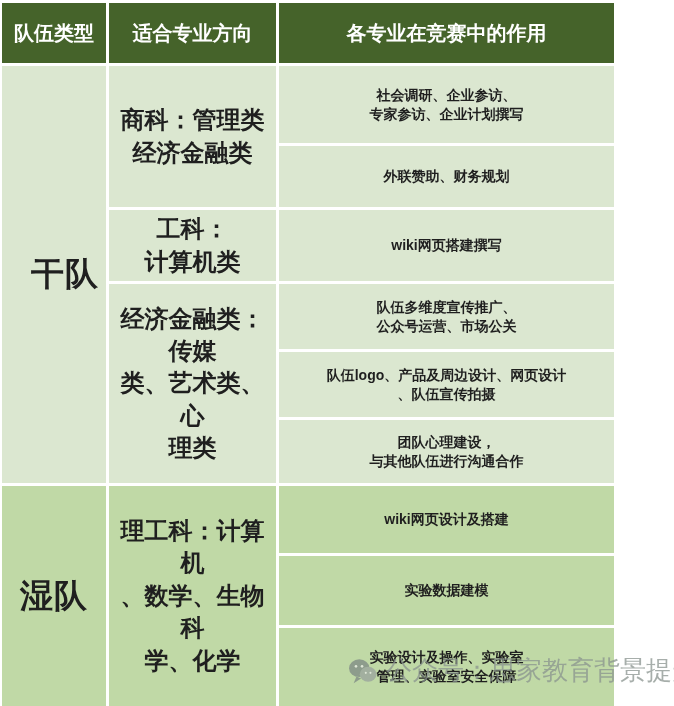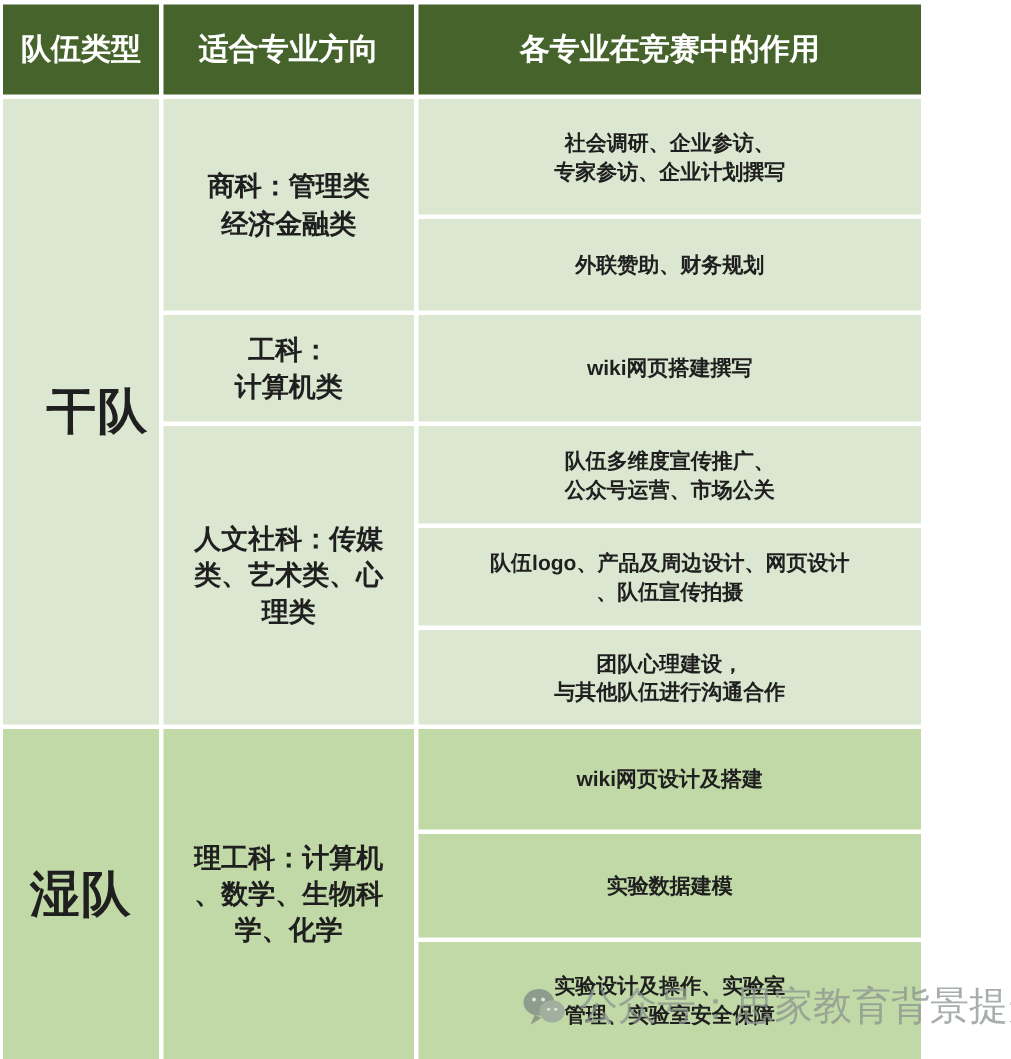--- a/index.html
+++ b/index.html
@@ -50,21 +50,21 @@
     font-size:20px;
   }
   .dry{background:var(--dry-bg);}
   .wet{background:var(--wet-bg);}
   .team-cell{
     font-size:33px;
     font-weight:700;
     letter-spacing:1px;
   }
   .major-cell{
-    font-size:18px;
+    font-size:24px;
     font-weight:600;
   }
   .role-cell{
     font-size:14px;
     font-weight:600;
   }
   
   .h1{grid-column:1;grid-row:1;}
   .h2{grid-column:2;grid-row:1;}
   .h3{grid-column:3;grid-row:1;}
@@ -110,21 +110,21 @@
     <div class="cell header-cell h2">适合专业方向</div>
     <div class="cell header-cell h3">各专业在竞赛中的作用</div>
 
     <div class="cell dry team-cell team-dry">干队</div>
     <div class="cell wet team-cell team-wet">湿队</div>
 
     <div class="cell dry major-cell major-1">商科：管理类
 经济金融类</div>
     <div class="cell dry major-cell major-2">工科：
 计算机类</div>
-    <div class="cell dry major-cell major-3">人文社科：传媒
+    <div class="cell dry major-cell major-3">经济金融类：传媒
 类、艺术类、心
 理类</div>
     <div class="cell wet major-cell major-4">理工科：计算机
 、数学、生物科
 学、化学</div>
 
     <div class="cell dry role-cell role-1">社会调研、企业参访、
 专家参访、企业计划撰写</div>
     <div class="cell dry role-cell role-2">外联赞助、财务规划</div>
     <div class="cell dry role-cell role-3">wiki网页搭建撰写</div>

